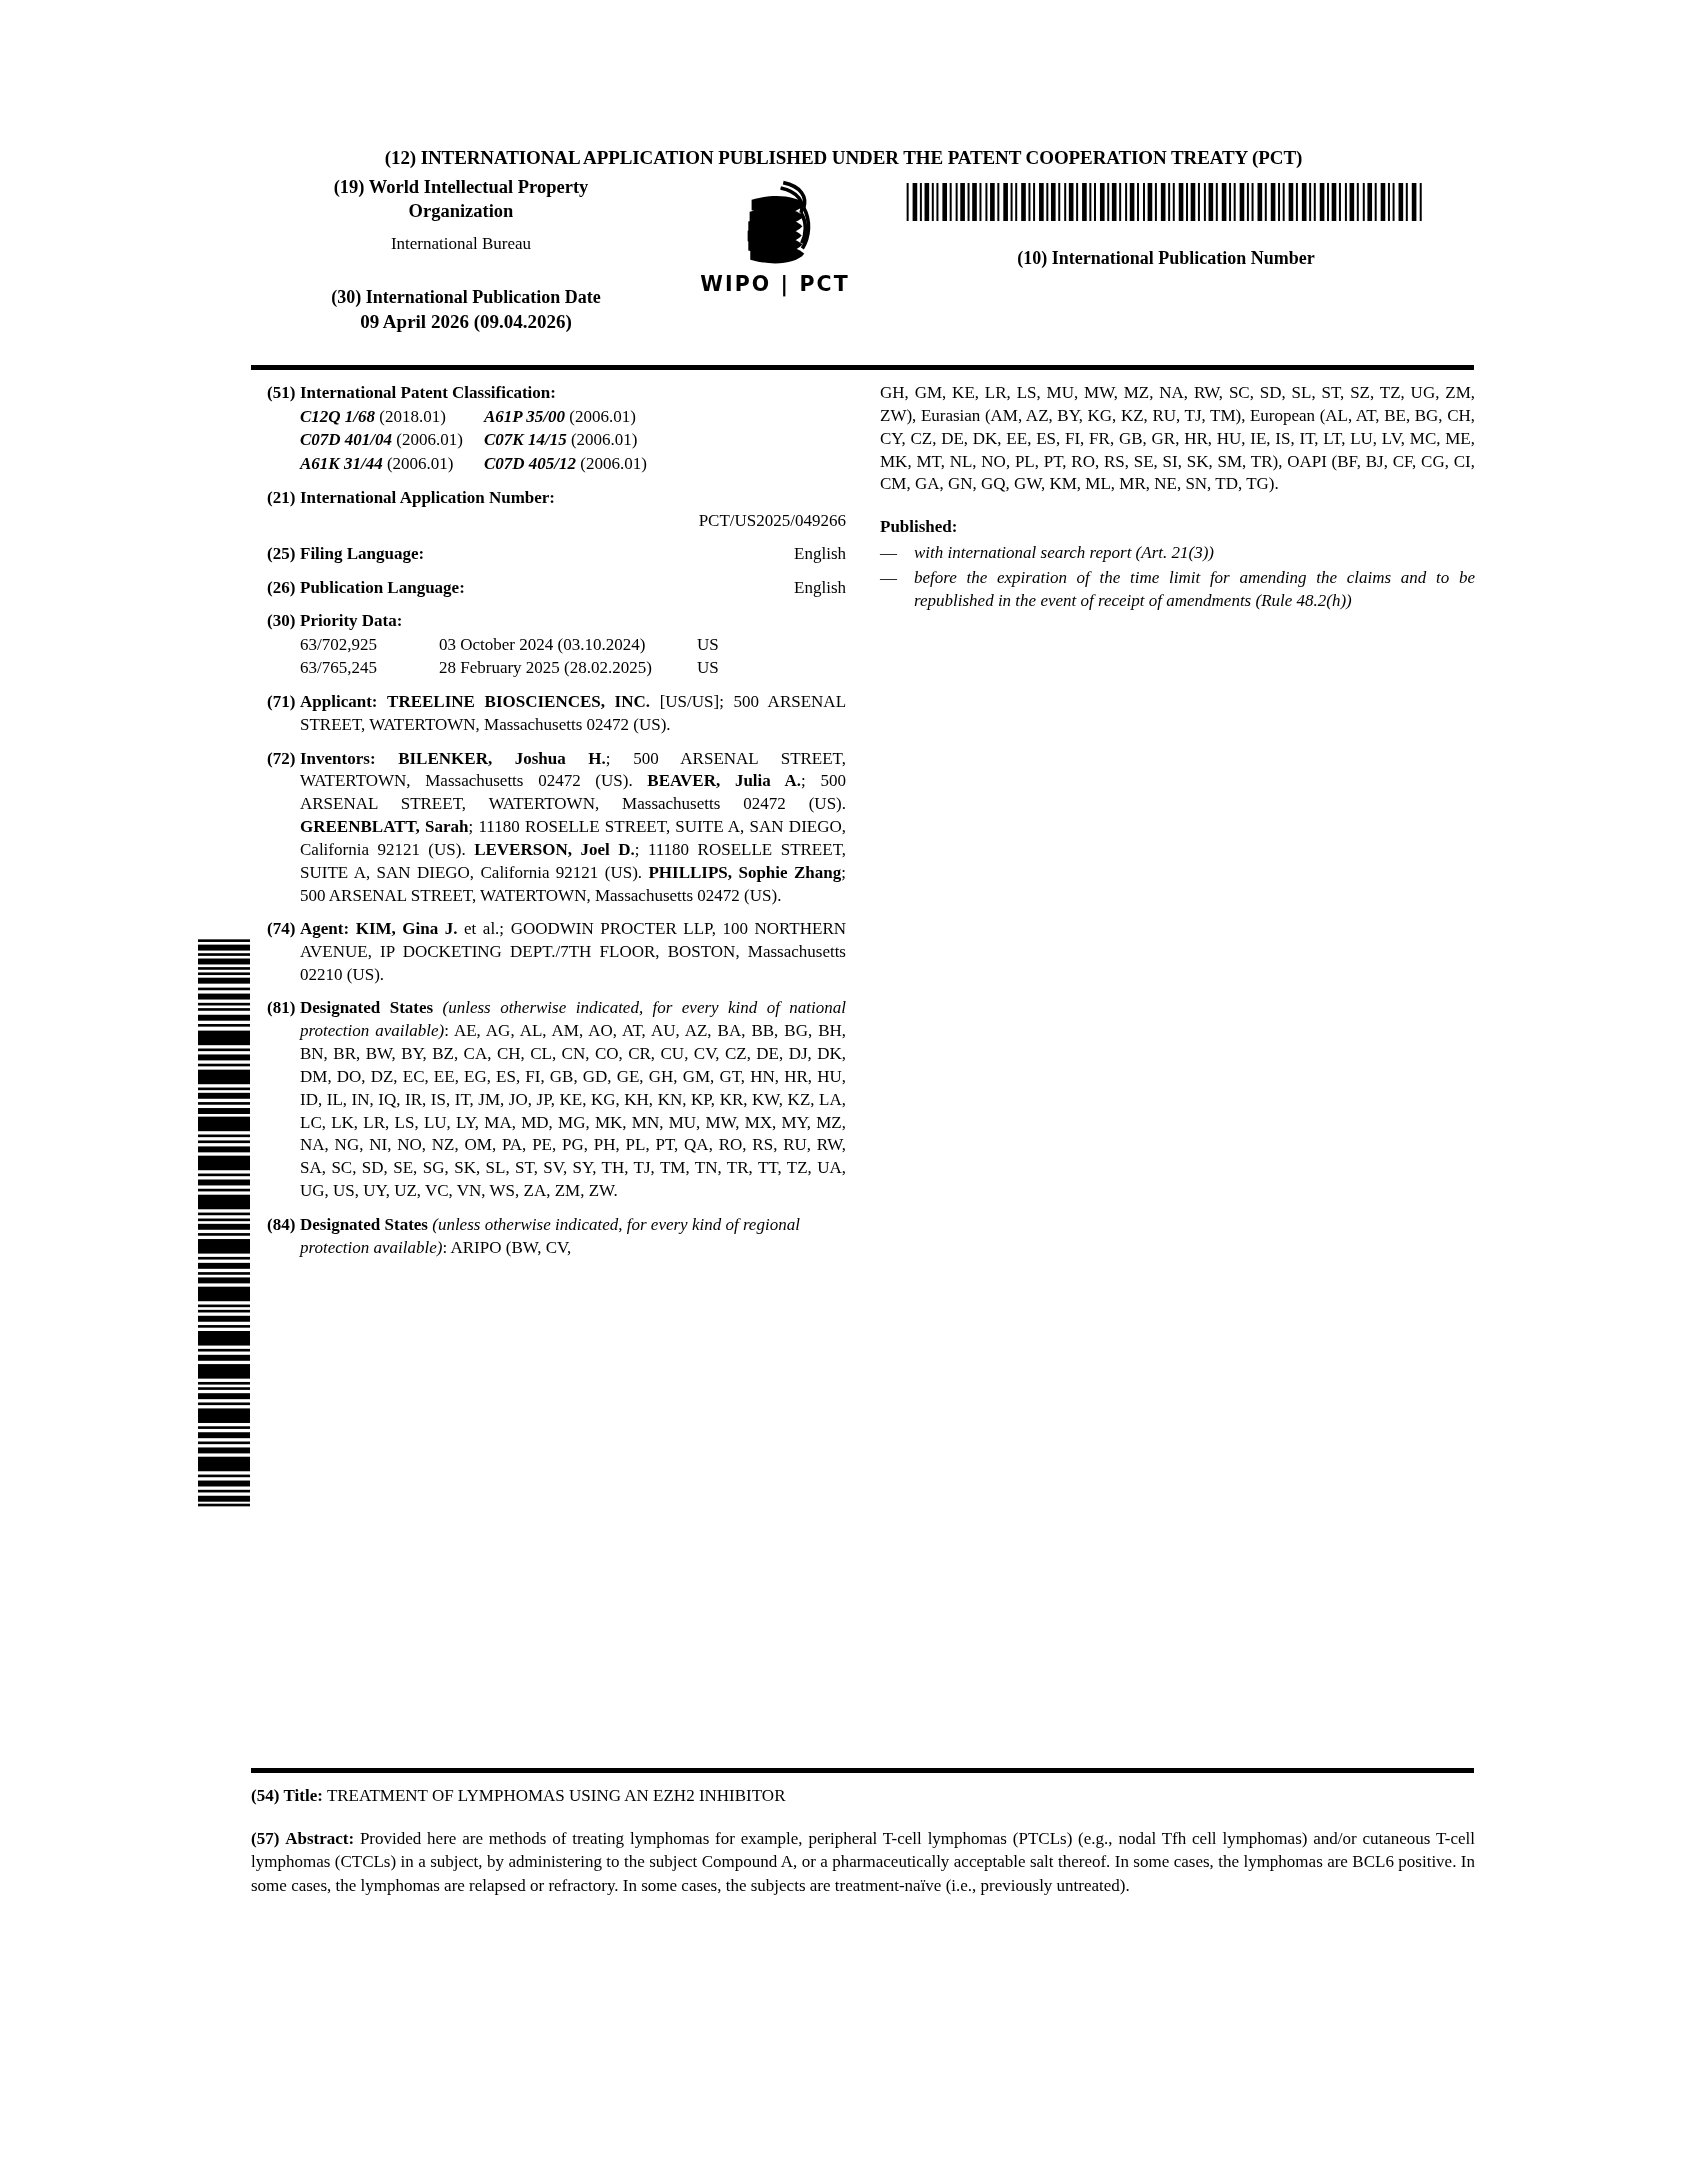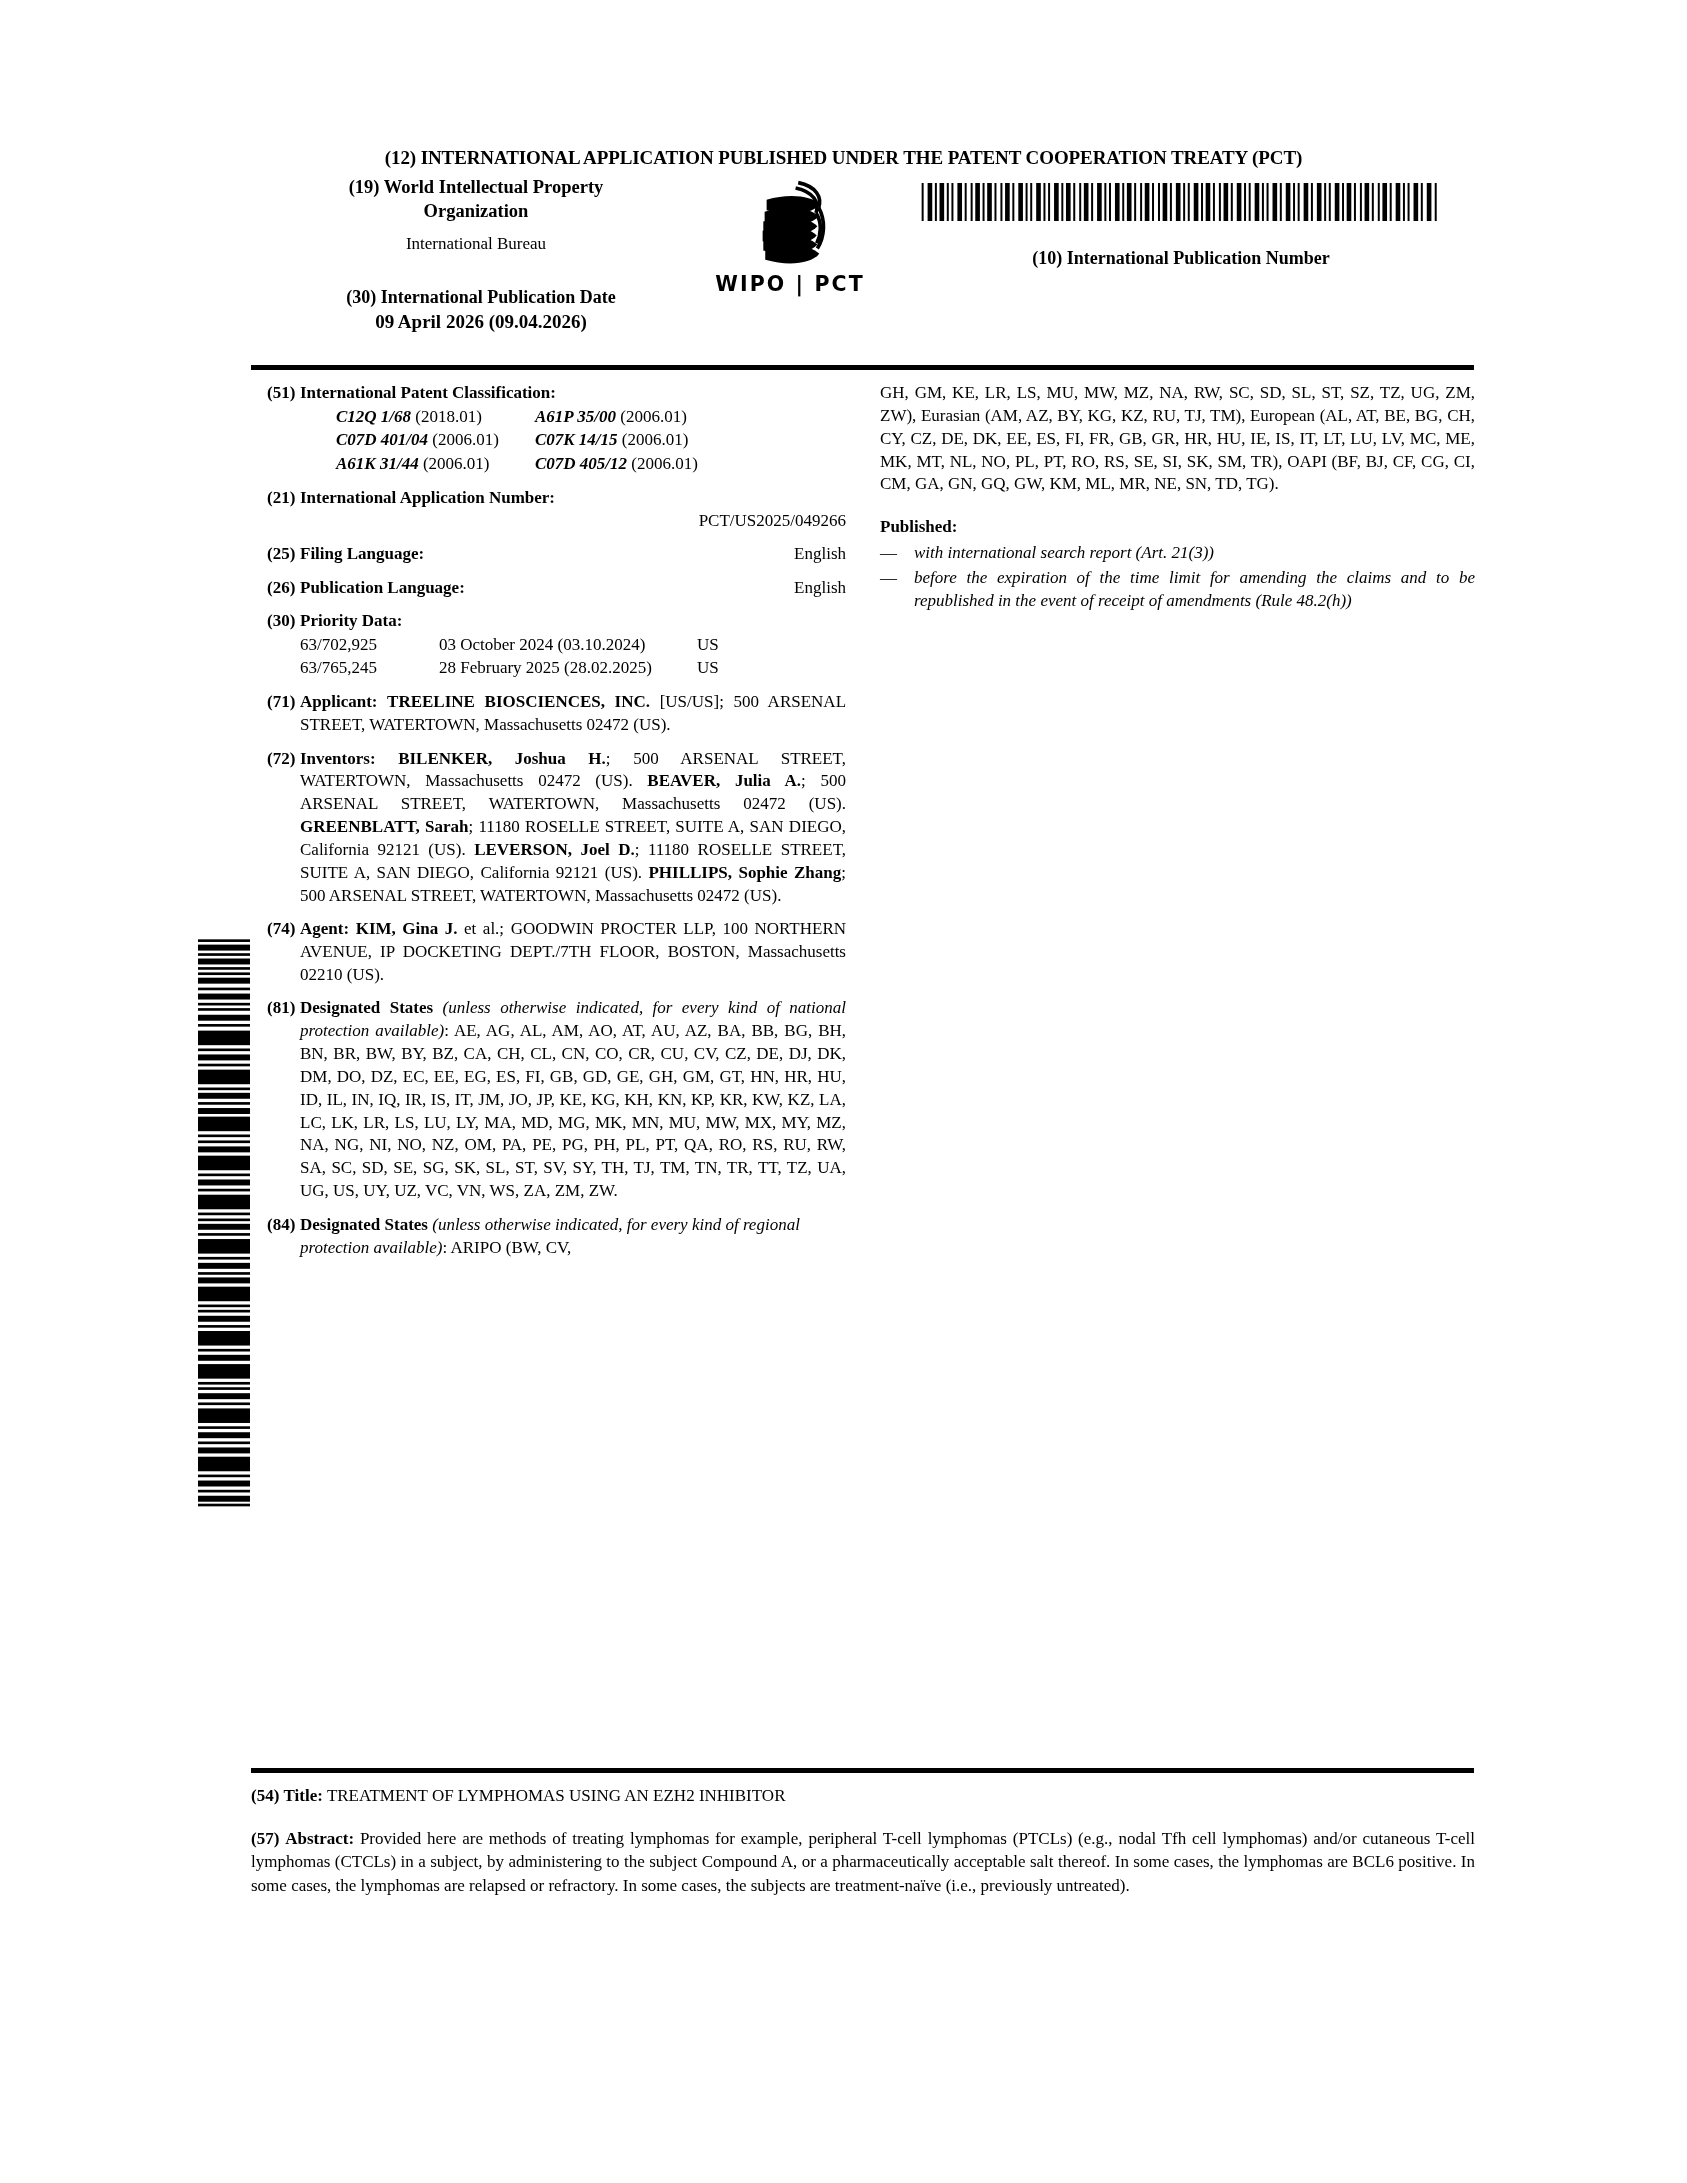--- a/index.html
+++ b/index.html
@@ -12,21 +12,21 @@
   }
   .page { position:absolute; inset:0; }
 
   
   .hdr-title {
     position:absolute; top:147px; left:0; width:1687px;
     text-align:center; font-size:19px; font-weight:bold;
     letter-spacing:-0.1px;
   }
   .hdr-grid {
-    position:absolute; top:175px; left:251px; width:1191px; height:175px;
+    position:absolute; top:175px; left:236px; width:1191px; height:175px;
   }
   .wipo-block {
     position:absolute; left:40px; top:0; width:370px; text-align:center;
   }
   .wipo-l1 { font-size:18.5px; font-weight:bold; line-height:1.30; }
   .wipo-l2 { font-size:17px; line-height:1.40; margin-top:9px;}
   .pubdate-block {
     position:absolute; left:40px; top:111px; width:380px; text-align:center;
   }
   .pubdate-l1 { font-size:18px; font-weight:bold; line-height:1.28; }
@@ -72,21 +72,21 @@
   .itm .bdy { margin-left:49px; text-align:justify; }
   .itm .bdy.nj { text-align:left; }
   .b  { font-weight:bold; }
   .i  { font-style:italic; }
   .right { text-align:right; display:block; }
 
   
   .ipc { width:100%; border-collapse:collapse; margin-top:0.7px; }
   .ipc td { padding:0 0 0.7px 0; font-style:italic; vertical-align:top; white-space:nowrap; }
   .ipc td:first-child { width:184px; }
-  .ipc .cls { font-weight:bold; font-style:italic;margin-left:36px; }
+  .ipc .cls { font-weight:bold; font-style:italic; }
   .ipc .ver { font-weight:normal; font-style:normal; }
 
   .prio { width:100%; border-collapse:collapse; margin-top:0.7px; }
   .prio td { padding:0 0 0.7px 0; white-space:nowrap; }
   .prio .c1 { width:139px; }
   .prio .c2 { width:258px; }
 
   .pub-head { font-weight:bold; font-size:17px; margin-bottom:3.3px; }
   .pub-itm { position:relative; margin-bottom:2px; font-style:italic; }
   .pub-itm .dash { position:absolute; left:0; top:0; width:28px; font-style:normal; }

